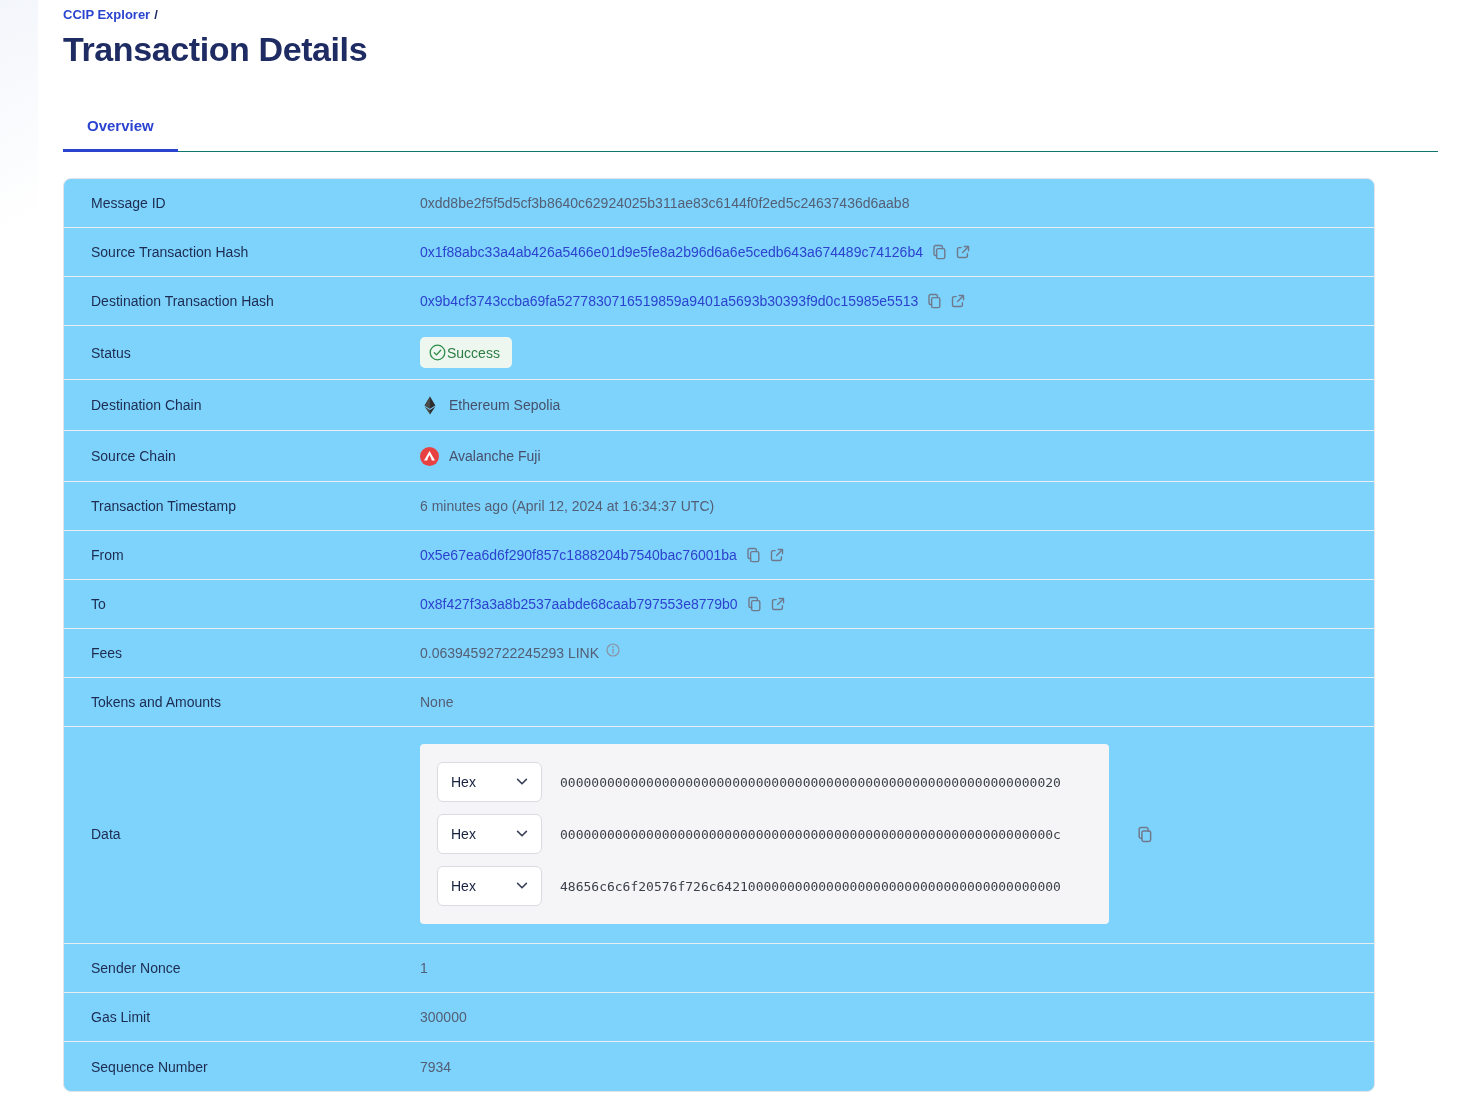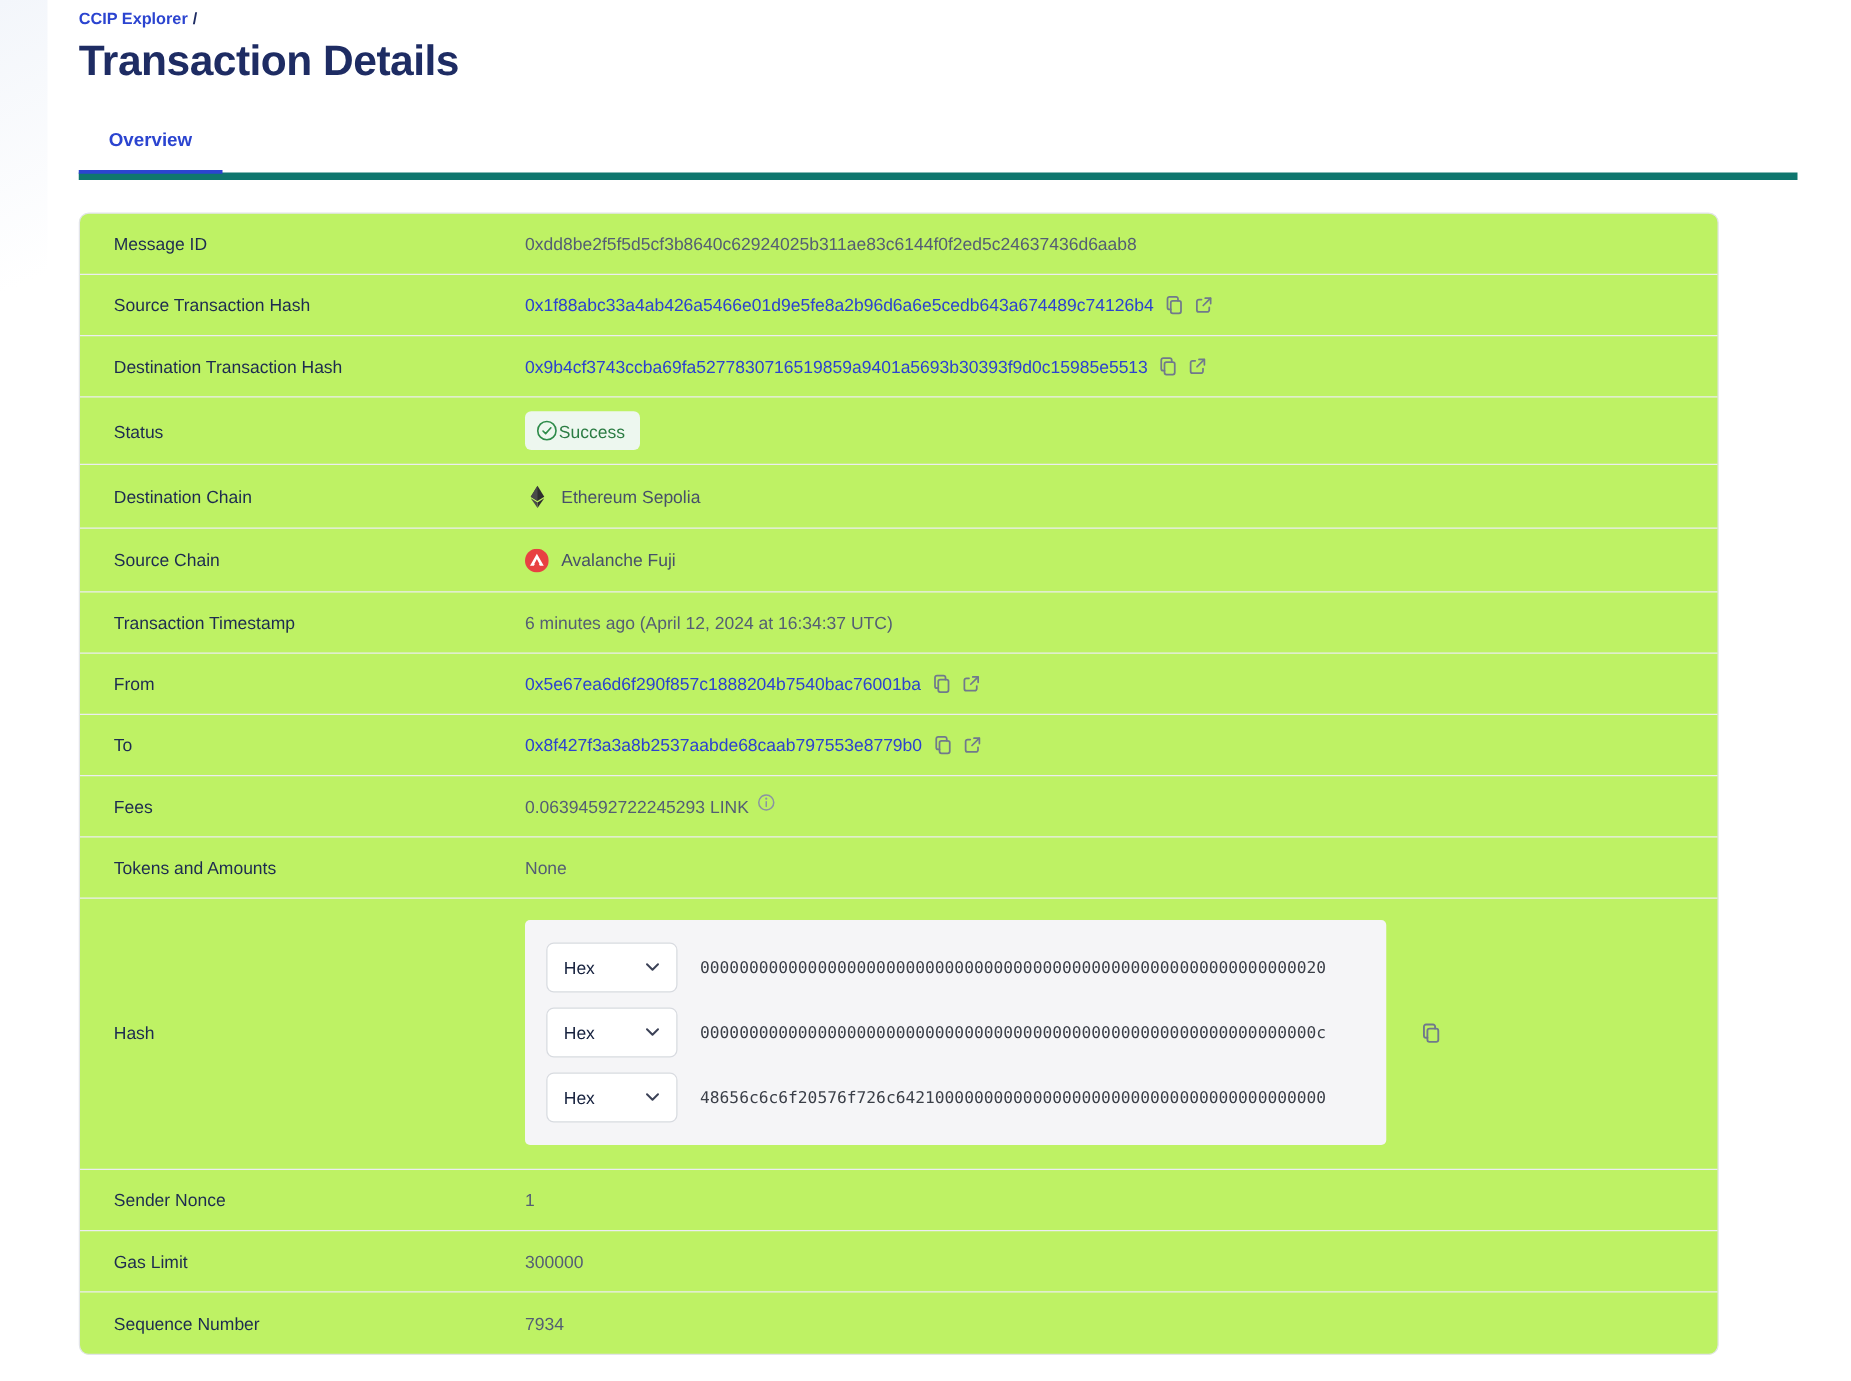--- a/index.html
+++ b/index.html
@@ -19,31 +19,31 @@
   
   .breadcrumb { font-size:13px; font-weight:700; color:#2b44d0; }
   .breadcrumb a { color:#2b44d0; text-decoration:none; cursor:pointer; }
   .breadcrumb .sep { color:#1e2c63; font-weight:700; margin-left:4px; }
   h1.page-title {
     margin:8px 0 0 0; font-size:34px; line-height:38px; font-weight:700;
     color:#1e2c63; letter-spacing:-0.4px;
   }
 
   
-  .tabs { margin-top:36px; border-bottom:6px solid #0f766e; }
+  .tabs { margin-top:49px; border-bottom:1px solid #0f766e; }
   .tab {
     display:inline-block; padding:0 24px 15px 24px; font-size:15px; font-weight:700;
     color:#2b44d0; cursor:pointer; position:relative; margin-bottom:-1px;
     border-bottom:3px solid #2b44d0;
   }
 
   
   .card {
     margin-top:26px; width:1312px; border:1px solid #e2e4e9; border-radius:8px;
-    background:#bef264;
+    background:#7dd3fc;
   }
   .row {
     display:flex; align-items:center; min-height:49px;
     border-bottom:1px solid #ecedf0; padding-left:27px;
   }
   .row:last-child { border-bottom:none; }
   .row-label {
     width:329px; flex-shrink:0; font-size:14px; font-weight:500; color:#1d2b50;
   }
   .row-value {
@@ -257,21 +257,21 @@
         </span>
       </div>
     </div>
 
     <div class="row">
       <div class="row-label">Tokens and Amounts</div>
       <div class="row-value">None</div>
     </div>
 
     <div class="row data-row">
-      <div class="row-label">Hash</div>
+      <div class="row-label">Data</div>
       <div class="row-value" style="align-items:center;">
         <div class="data-panel">
 
           <div class="data-line">
             <div class="hex-select">
               <span>Hex</span>
               <span style="display:inline-flex;">
                 <svg width="12" height="8" viewBox="0 0 12 8" fill="none">
                     <path d="M1.6 1.4 L6 5.8 L10.4 1.4" stroke="#3c4257" stroke-width="1.6" stroke-linecap="round" stroke-linejoin="round"></path>
                   </svg>

